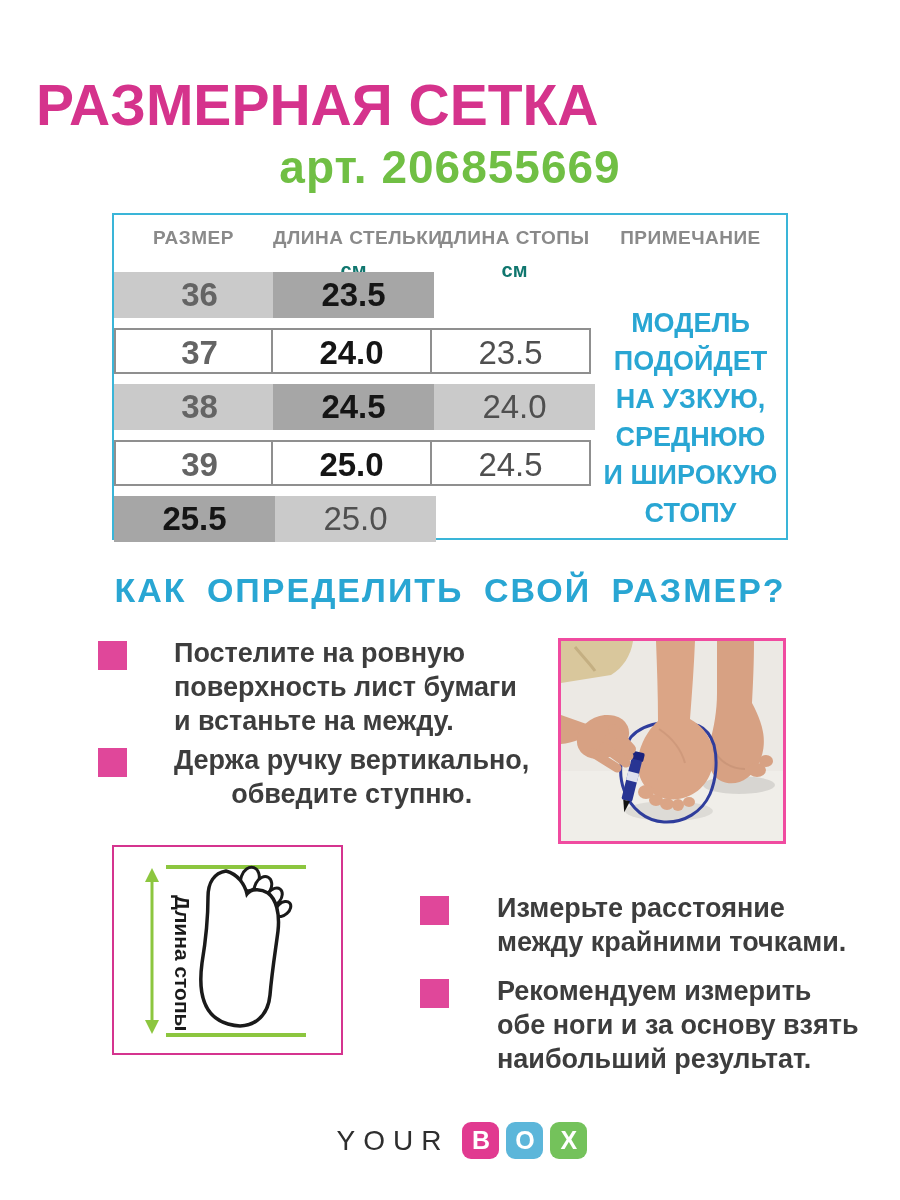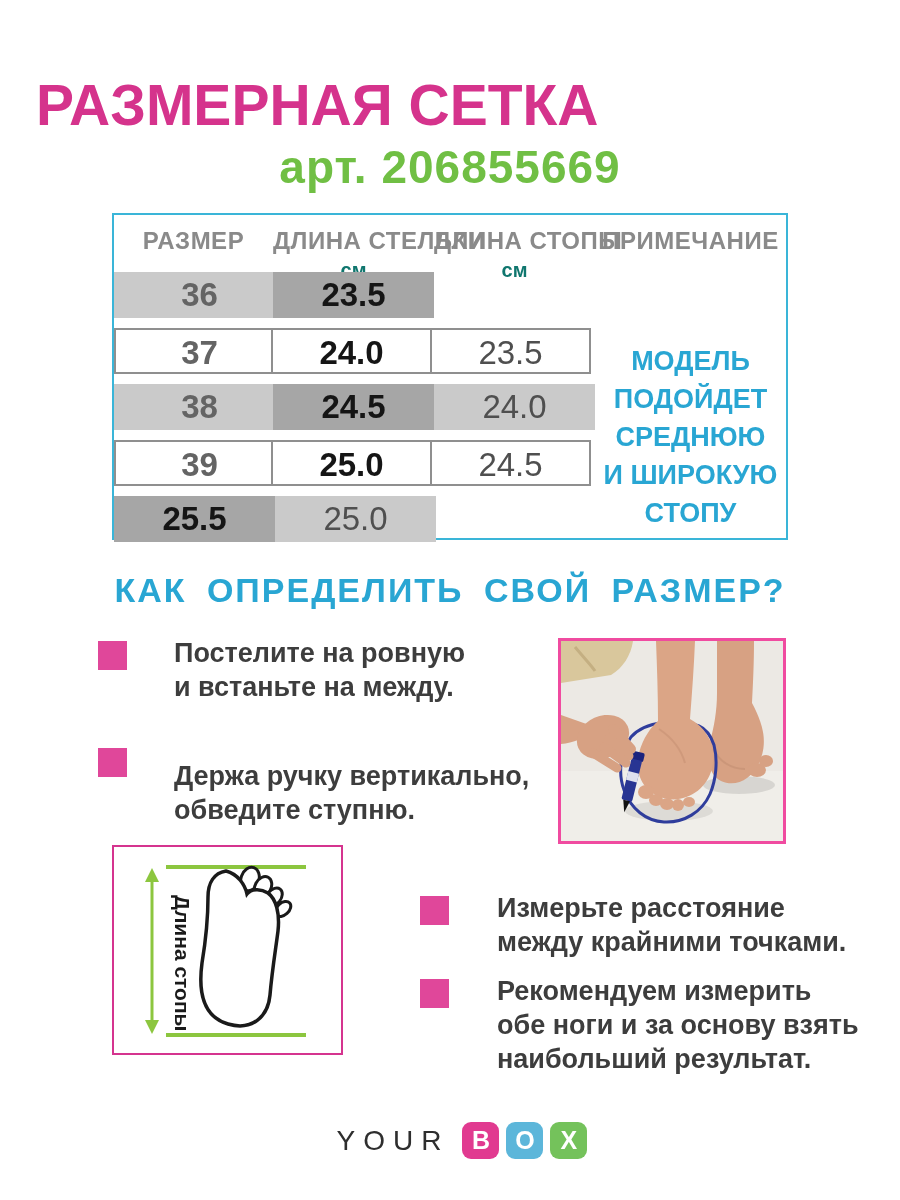--- a/index.html
+++ b/index.html
@@ -14,21 +14,21 @@
   }
   .page-article{
     position:absolute;top:140px;left:0;width:100%;text-align:center;
     font-size:46px;font-weight:bold;color:#70bf44;letter-spacing:1px;
   }
   
   .table-box{
     position:absolute;left:112px;top:213px;width:676px;height:327px;
     border:2px solid #3ab5d8;background:#fff;box-sizing:border-box;
   }
-  .th{position:absolute;top:12px;font-size:24px;font-weight:bold;color:#8a8a8a;
+  .th{position:absolute;top:12px;font-size:19px;font-weight:bold;color:#8a8a8a;
       text-align:center;letter-spacing:0.5px;white-space:nowrap;}
   .th-size  {left:0;   width:159px;}
   .th-insole{left:159px;width:161px;}
   .th-foot  {left:320px;width:161px;}
   .th-note  {left:481px;width:191px;}
   .th-unit{position:absolute;top:44px;font-size:20px;font-weight:bold;color:#0f766e;text-align:center;}
   .th-unit-insole{left:159px;width:161px;}
   .th-unit-foot  {left:320px;width:161px;}
   .rows{position:absolute;left:0;top:57px;width:481px;}
   .trow{display:flex;height:46px;margin-bottom:10px;}
@@ -52,21 +52,21 @@
     font-size:34px;font-weight:bold;color:#29a6d3;letter-spacing:2px;word-spacing:9px;margin-top:15px;
   }
   .step-square{position:absolute;width:29px;height:29px;background:#e0479a;}
   .sq1{left:98px; top:641px;}
   .sq2{left:98px; top:748px;}
   .sq3{left:420px;top:896px;}
   .sq4{left:420px;top:979px;}
   .step-text{position:absolute;color:#3d3d3d;font-size:27px;font-weight:bold;margin-left:33px;}
   .step-text .ln{line-height:34px;white-space:nowrap;}
   .st1{left:141px;top:636px;}
-  .st2{left:141px;top:759px;}
+  .st2{left:141px;top:743px;text-align:center;}
   .st3{left:464px;top:891px;}
   .st4{left:464px;top:974px;}
   
   .photo-box{
     position:absolute;left:558px;top:638px;width:228px;height:206px;
     border:3px solid #f04ba0;box-sizing:border-box;background:#ece9e4;overflow:hidden;
   }
   .photo-box svg{display:block;width:100%;height:100%;}
   
   .diagram-box{
@@ -129,31 +129,33 @@
       </div>
       <div class="trow gray">
         <div class="cell cell-insole">25.5</div>
         <div class="cell cell-foot">25.0</div>
       </div>
     </div>
 
     <div class="note-block">
       <div>МОДЕЛЬ</div>
       <div>ПОДОЙДЕТ</div>
+      <div>НА УЗКУЮ,</div>
       <div>СРЕДНЮЮ</div>
       <div>И ШИРОКУЮ</div>
       <div>СТОПУ</div>
     </div>
   </div>
 
   <div class="howto-heading">КАК ОПРЕДЕЛИТЬ СВОЙ РАЗМЕР?</div>
 
   <div class="step-square sq1"></div>
   <div class="step-text st1">
     <div class="ln">Постелите на ровную</div>
+    <div class="ln">поверхность лист бумаги</div>
     <div class="ln">и встаньте на между.</div>
   </div>
 
   <div class="step-square sq2"></div>
   <div class="step-text st2">
     <div class="ln">Держа ручку вертикально,</div>
     <div class="ln">обведите ступню.</div>
   </div>
 
   <div class="photo-box">

